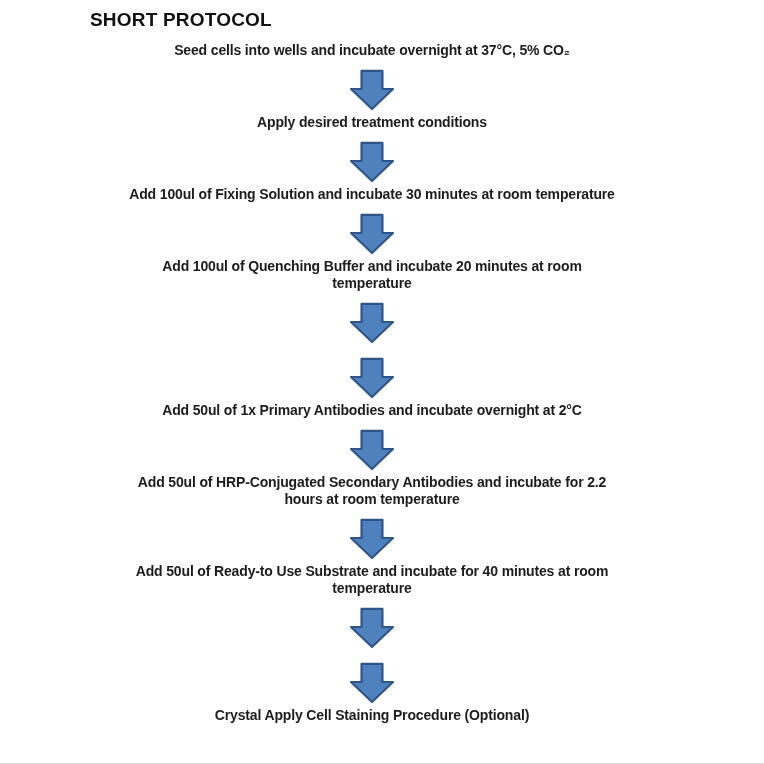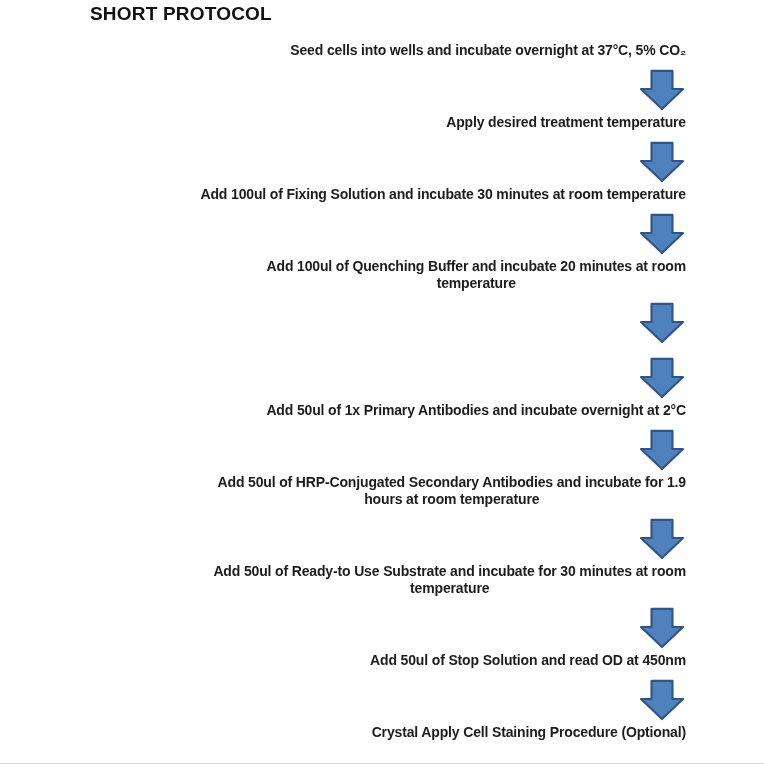--- a/index.html
+++ b/index.html
@@ -14,35 +14,35 @@
     position: relative;
     width: 764px;
     height: 764px;
     background: var(--bg-color);
     overflow: hidden;
     font-family: "Liberation Sans", "DejaVu Sans", sans-serif;
   }
   .title {
     position: absolute;
     left: 90px;
-    top: 3px;
+    top: 9px;
     font-size: 19px;
     font-weight: bold;
     letter-spacing: 0.2px;
     color: #111;
     white-space: nowrap;
   }
   .flow {
     position: absolute;
     left: 58px;
     top: 42px;
     width: 628px;
     display: flex;
     flex-direction: column;
-    align-items: flex-end;
+    align-items: center;
   }
   .step {
     font-size: 14px;
     line-height: 17px;
     font-weight: bold;
     letter-spacing: -0.15px;
     color: var(--text-color);
     text-align: center;
     white-space: pre-line;
   }
@@ -76,21 +76,21 @@
   <div class="title">SHORT PROTOCOL</div>
 
   <div class="flow">
 
     <div class="step">Seed cells into wells and incubate overnight at 37°C, 5% CO₂</div>
 
     <svg class="arrow" viewBox="0 0 50 44" aria-hidden="true">
       <path d="M14 2 L36 2 L36 21 L47 21 L25 42 L3 21 L14 21 Z"></path>
     </svg>
 
-    <div class="step">Apply desired treatment temperature</div>
+    <div class="step">Apply desired treatment conditions</div>
 
     <svg class="arrow" viewBox="0 0 50 44" aria-hidden="true">
       <path d="M14 2 L36 2 L36 21 L47 21 L25 42 L3 21 L14 21 Z"></path>
     </svg>
 
     <div class="step">Add 100ul of Fixing Solution and incubate 30 minutes at room temperature</div>
 
     <svg class="arrow" viewBox="0 0 50 44" aria-hidden="true">
       <path d="M14 2 L36 2 L36 21 L47 21 L25 42 L3 21 L14 21 Z"></path>
     </svg>
@@ -106,35 +106,34 @@
     <svg class="arrow" viewBox="0 0 50 44" aria-hidden="true">
       <path d="M14 2 L36 2 L36 21 L47 21 L25 42 L3 21 L14 21 Z"></path>
     </svg>
 
     <div class="step">Add 50ul of 1x Primary Antibodies and incubate overnight at 2°C</div>
 
     <svg class="arrow" viewBox="0 0 50 44" aria-hidden="true">
       <path d="M14 2 L36 2 L36 21 L47 21 L25 42 L3 21 L14 21 Z"></path>
     </svg>
 
-    <div class="step">Add 50ul of HRP-Conjugated Secondary Antibodies and incubate for 1.9
+    <div class="step">Add 50ul of HRP-Conjugated Secondary Antibodies and incubate for 2.2
 hours at room temperature</div>
 
     <svg class="arrow" viewBox="0 0 50 44" aria-hidden="true">
       <path d="M14 2 L36 2 L36 21 L47 21 L25 42 L3 21 L14 21 Z"></path>
     </svg>
 
-    <div class="step">Add 50ul of Ready-to Use Substrate and incubate for 30 minutes at room
+    <div class="step">Add 50ul of Ready-to Use Substrate and incubate for 40 minutes at room
 temperature</div>
 
     <svg class="arrow" viewBox="0 0 50 44" aria-hidden="true">
       <path d="M14 2 L36 2 L36 21 L47 21 L25 42 L3 21 L14 21 Z"></path>
     </svg>
 
-    <div class="step">Add 50ul of Stop Solution and read OD at 450nm</div>
 
     <svg class="arrow" viewBox="0 0 50 44" aria-hidden="true">
       <path d="M14 2 L36 2 L36 21 L47 21 L25 42 L3 21 L14 21 Z"></path>
     </svg>
 
     <div class="step">Crystal Apply Cell Staining Procedure (Optional)</div>
 
   </div>
 
   <div class="bottom-edge"></div>

